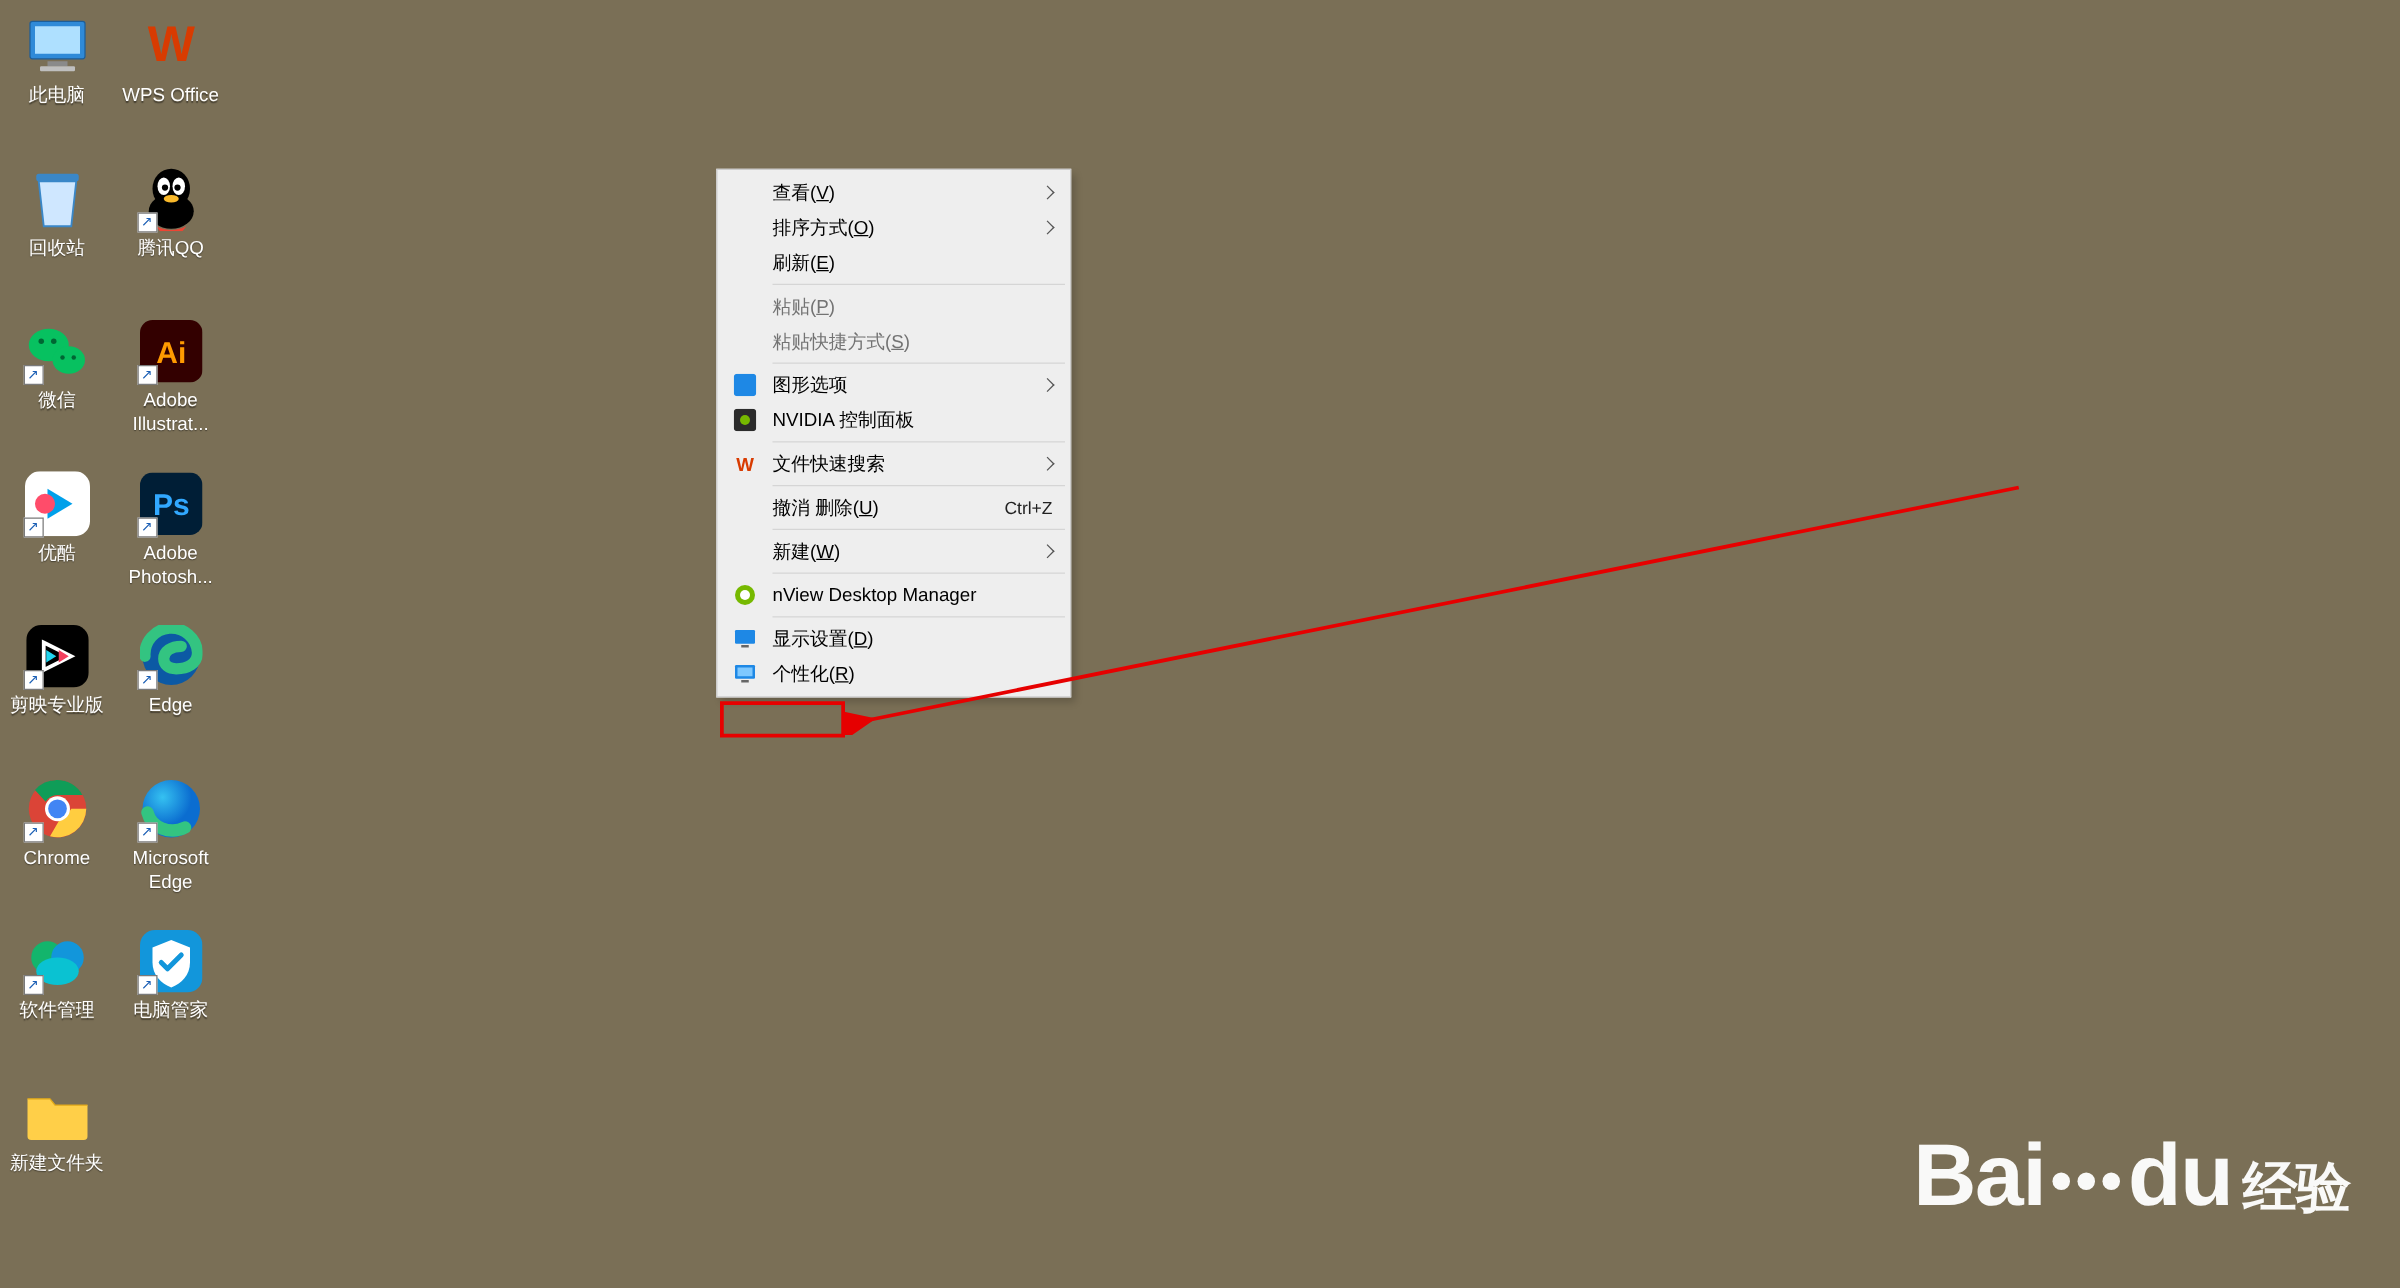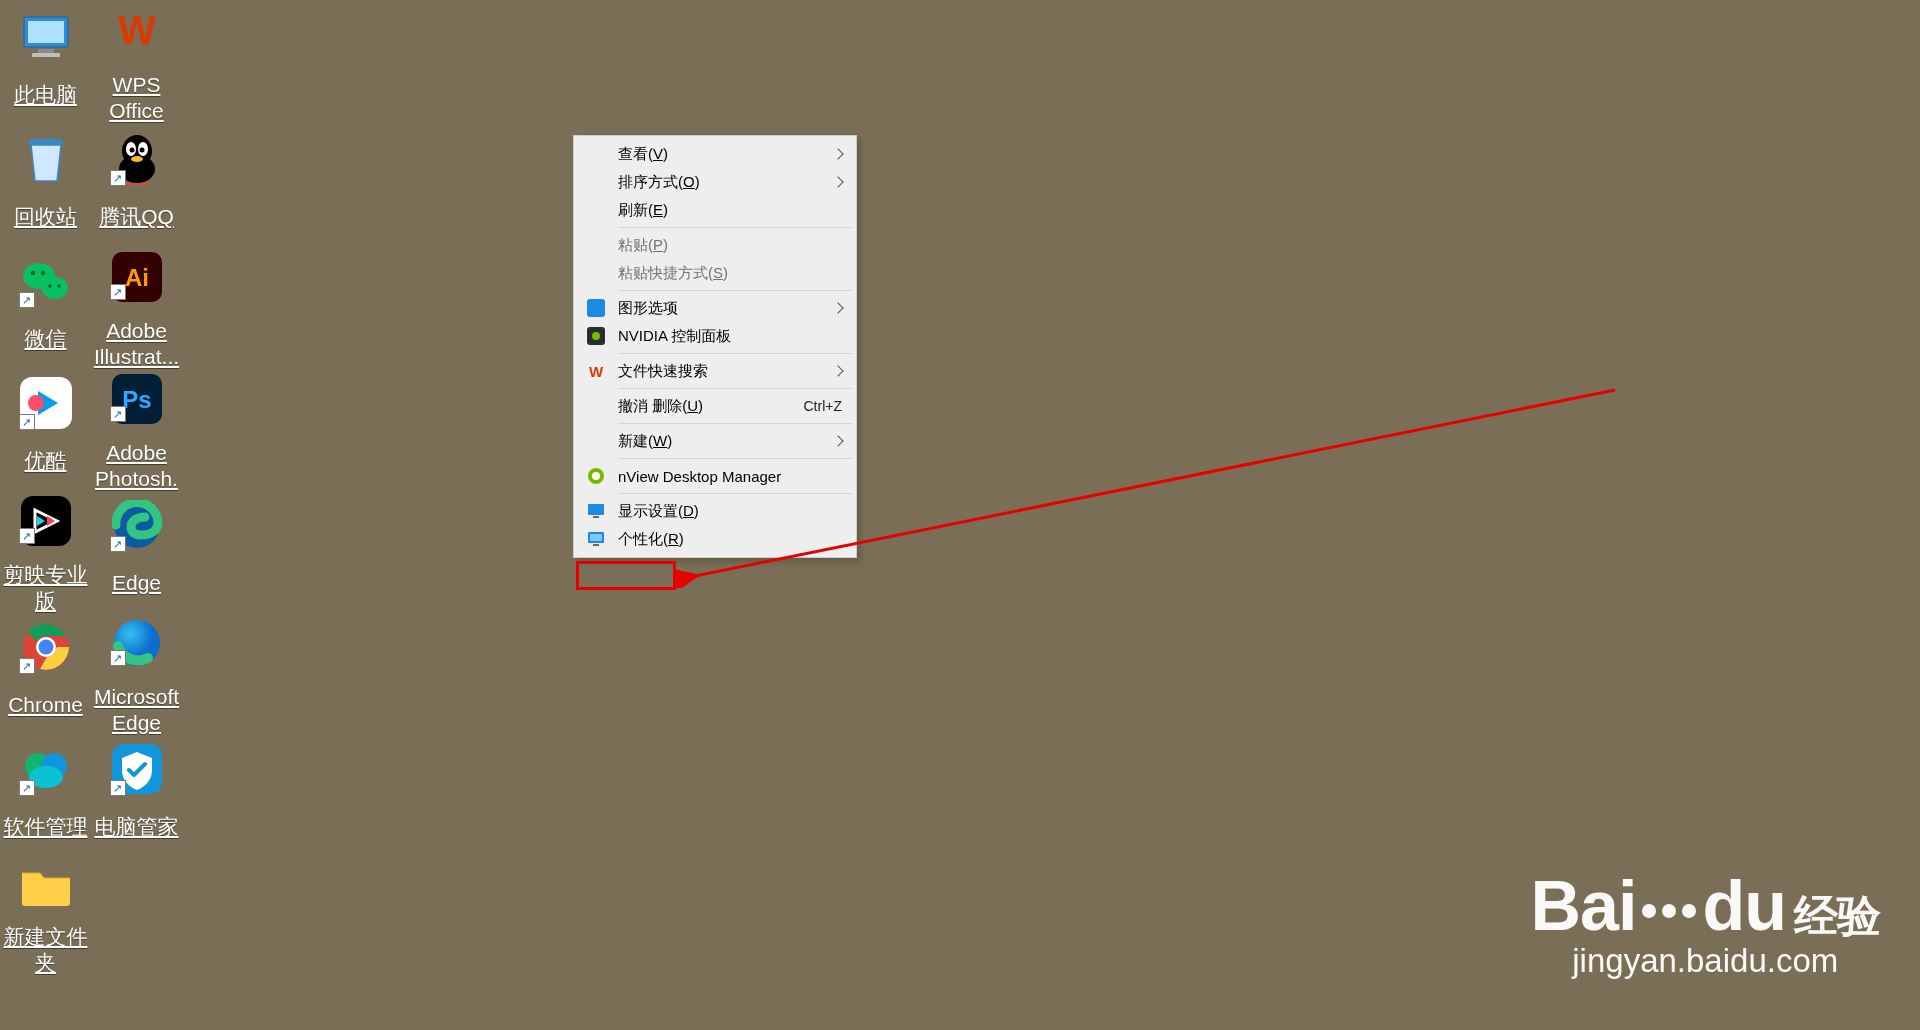--- a/index.html
+++ b/index.html
@@ -4,21 +4,21 @@
 <style>
 * { margin:0; padding:0; box-sizing:border-box; -webkit-font-smoothing:antialiased; }
 html,body { width:1920px; height:1030px; overflow:hidden; font-family:"Microsoft YaHei","Segoe UI",Arial,sans-serif; }
 body { background:#7a6f56; position:relative; user-select:none; }
 
 
 .desktop { position:absolute; left:0; top:0; width:200px; display:flex; flex-wrap:wrap; }
 .dicon { width:91px; height:122px; display:flex; flex-direction:column; align-items:center; justify-content:flex-start; padding-top:8px; cursor:pointer; }
 .dicon .ibox { width:58px; height:58px; display:flex; align-items:center; justify-content:center; position:relative; }
 .dicon .lnk { position:absolute; left:2px; bottom:2px; width:16px; height:16px; background:#fff; border:1px solid #7a7a7a; display:flex; align-items:center; justify-content:center; font-size:11px; color:#1b5fb5; line-height:1; }
-.dicon .lbl { color:#fff; font-size:21px; text-align:center; line-height:1.25; margin-top:16px; text-shadow:0 1px 1px rgba(0,0,0,.45); max-width:86px; word-break:break-word;text-decoration:underline; }
+.dicon .lbl { color:#fff; font-size:15px; text-align:center; line-height:1.25; margin-top:2px; text-shadow:0 1px 1px rgba(0,0,0,.45); max-width:86px; word-break:break-word; }
 
 
 .ctxmenu { position:absolute; left:573px; top:135px; width:284px; background:#eeeeee; border:1px solid #cccccc; box-shadow:4px 4px 6px rgba(0,0,0,.18); padding:4px 2px; }
 .mrow { height:28px; display:flex; align-items:center; font-size:15px; color:#000; position:relative; padding-left:42px; padding-right:12px; cursor:default; }
 .mrow .micon { position:absolute; left:10px; top:4px; width:20px; height:20px; display:flex; align-items:center; justify-content:center; }
 .mrow .arrow { margin-left:auto; width:8px; height:8px; border-top:1.5px solid #555; border-right:1.5px solid #555; transform:rotate(45deg); }
 .mrow .hk { margin-left:auto; font-size:14px; color:#222; }
 .mrow.disabled { color:#737373; }
 .msep { height:1px; background:#d5d5d5; margin:3px 2px 3px 42px; }
 .u { text-decoration:underline; }
@@ -324,14 +324,13 @@
   <div class="brand">
     <span>Bai</span>
     <span class="paw">
         <i></i>
         <i></i>
         <i></i>
       </span>
     <span>du</span>
     <span class="zh">经验</span>
   </div>
-  <div class="url">jingyan.baidu.com</div>
 </div>
 
 </body></html>

